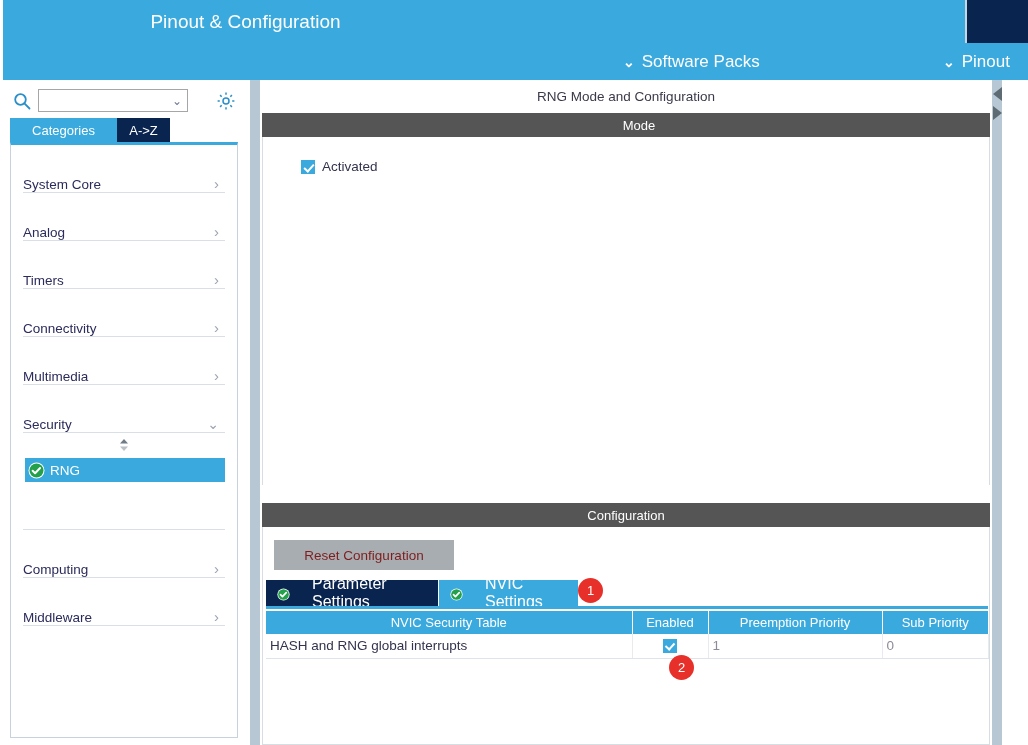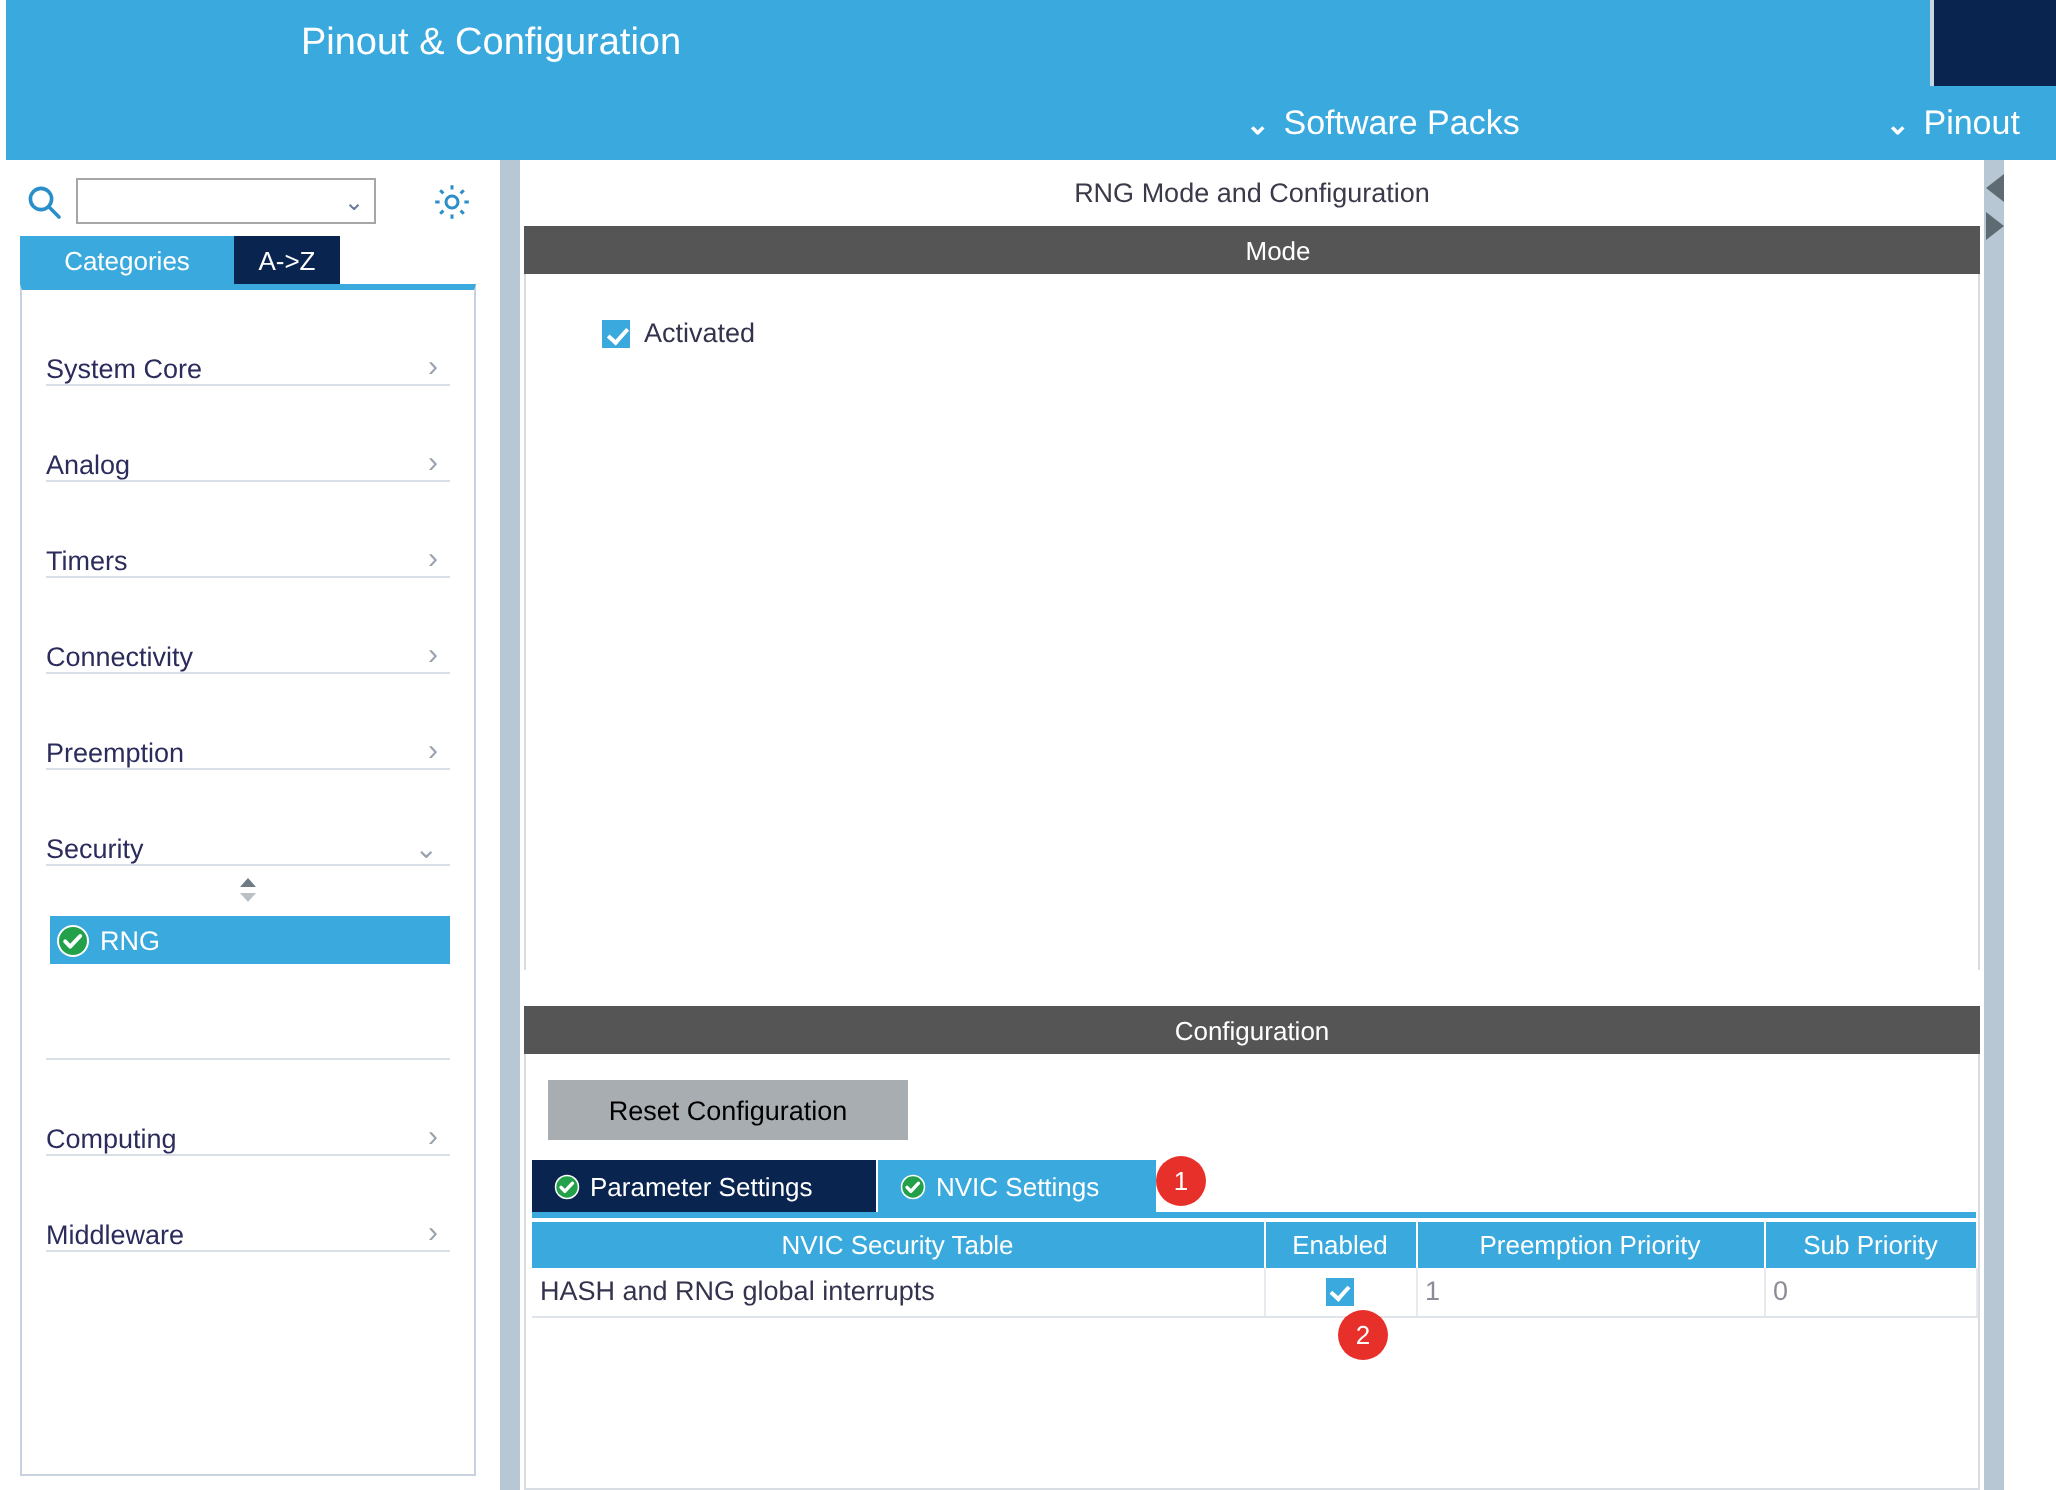--- a/index.html
+++ b/index.html
@@ -290,41 +290,41 @@
     border-left: 1px solid #d8dde4;
     border-right: 1px solid #d8dde4;
     border-bottom: 1px solid #d8dde4;
     box-sizing: border-box;
   }
   .reset-btn {
     position: absolute;
     left: 11px; top: 13px;
     width: 180px; height: 30px;
     background: #a8adb2;
-    color: #000000;
+    color: #7f1d1d;
     border: none;
     font-family: "Liberation Sans", sans-serif;
     font-size: 13.5px;
     cursor: default;
   }
 
   .tabstrip {
     position: absolute;
     left: 3px; top: 53px;
     width: 722px; height: 26px;
   }
   .ctab {
     position: absolute;
     top: 0; height: 26px;
     display: flex;
     align-items: center;
-    gap: 5px;
+    gap: 22px;
     padding: 0 11px;
     box-sizing: border-box;
-    font-size: 13px;
+    font-size: 16px;
     color: #ffffff;
   }
   .ctab.inactive { background: #0a2450; left: 0; width: 172px; }
   .ctab.active   { background: #3aa9dd; left: 173px; width: 139px; }
   .tabstrip-underline {
     position: absolute;
     left: 0; top: 26px;
     width: 722px; height: 3px;
     background: #3aa9dd;
   }
@@ -493,21 +493,21 @@
     </div>
     <div class="catrow">
       <span>Timers</span>
       <span class="arrow">›</span>
     </div>
     <div class="catrow">
       <span>Connectivity</span>
       <span class="arrow">›</span>
     </div>
     <div class="catrow">
-      <span>Preemption</span>
+      <span>Multimedia</span>
       <span class="arrow">›</span>
     </div>
     <div class="catrow expanded">
       <span>Security</span>
       <span class="arrow">⌄</span>
     </div>
 
     <div class="sec-children">
       <span class="spinner">
         <svg width="14" height="14" viewBox="0 0 14 14">

